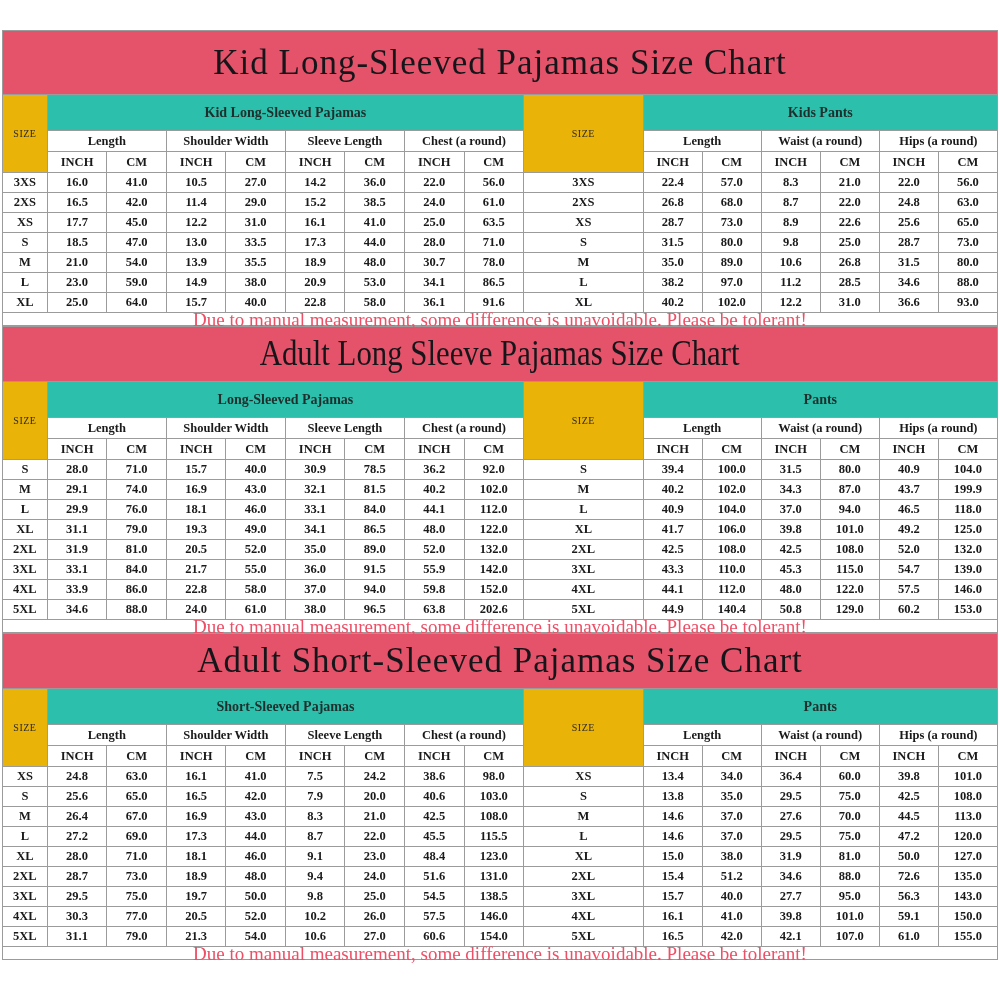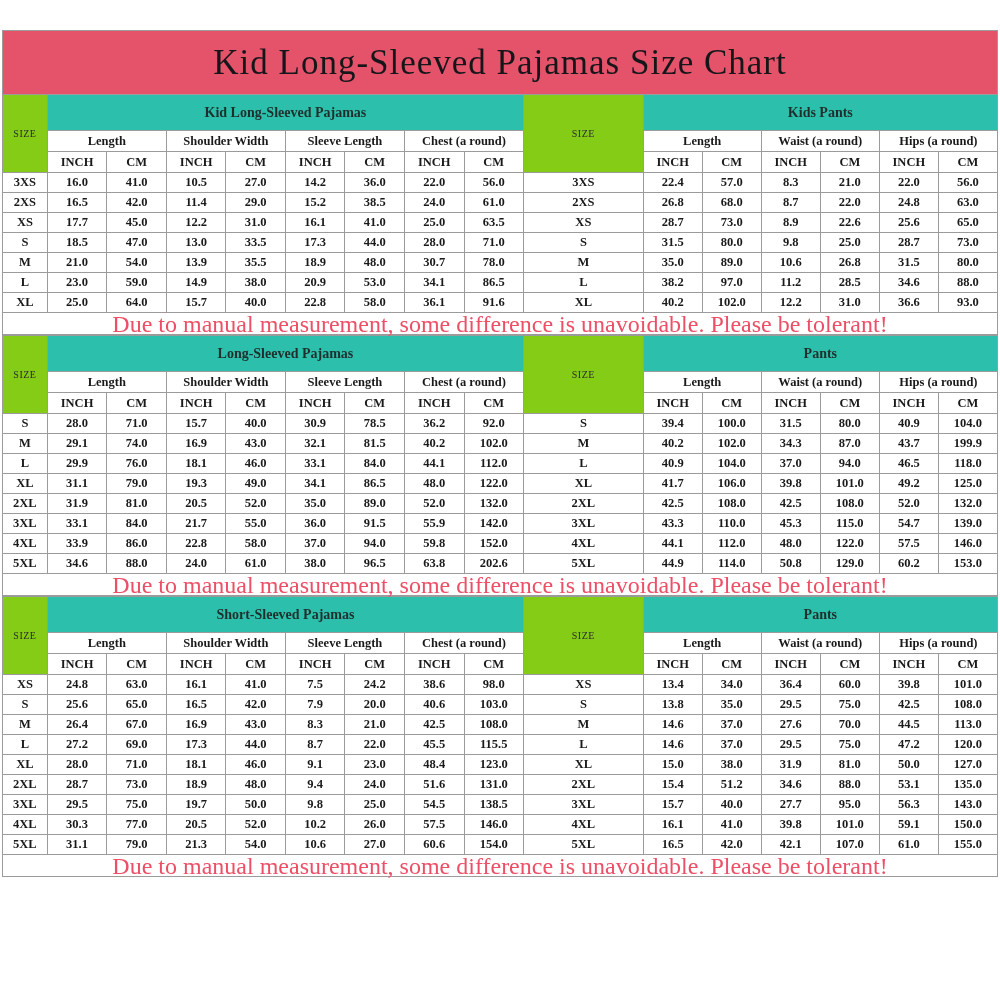--- a/index.html
+++ b/index.html
@@ -30,28 +30,28 @@
   table.chart{
     width:100%;border-collapse:collapse;table-layout:fixed;
   }
   table.chart th,table.chart td{
     border:1px solid var(--border);text-align:center;vertical-align:middle;
     padding:0;overflow:hidden;white-space:nowrap;
   }
   th.teal{
     background:var(--teal);height:36px;font-size:14px;font-weight:700;color:#1f2f2d;
   }
-  th.size-h{font-size:10px;font-weight:400;letter-spacing:0.5px;color:#2a2a2a;background:#84cc16;}
+  th.size-h{font-size:10px;font-weight:400;letter-spacing:0.5px;color:#2a2a2a;background:#eab308;}
   th.group{height:21px;font-size:12.5px;font-weight:700;}
   th.unit{height:21px;font-size:12.5px;font-weight:700;}
   td.c-val,td.c-size{height:20px;font-size:12.5px;font-weight:700;}
   .disclaimer{
-    border:1px solid var(--border);margin-top:-1px;height:23px;
+    border:1px solid var(--border);margin-top:-1px;height:14px;
     display:flex;align-items:center;justify-content:center;
-    color:var(--pink-text);font-size:24px;line-height:1;white-space:nowrap;
+    color:var(--pink-text);font-size:19px;line-height:1;white-space:nowrap;
   }
 </style>
 </head>
 <body>
 
 <div class="page">
   <div id="sections">
   <section class="chart-section">
     <header class="banner">
       <h1 class="banner-title">Kid Long-Sleeved Pajamas Size Chart</h1>
@@ -234,20 +234,23 @@
               <td class="c-val">31.0</td>
               <td class="c-val">36.6</td>
               <td class="c-val">93.0</td>
             </tr>
           </tbody>
     </table>
     <div class="disclaimer">Due to manual measurement, some difference is unavoidable. Please be tolerant!</div>
   </section>
 
   <section class="chart-section">
+    <header class="banner">
+      <h1 class="banner-title">Adult Long Sleeve Pajamas Size Chart</h1>
+    </header>
     <table class="chart">
       <colgroup>
         <col style="width:4.5%">
         <col style="width:5.98%">
             <col style="width:5.98%">
             <col style="width:5.98%">
             <col style="width:5.98%">
         <col style="width:5.98%">
             <col style="width:5.98%">
             <col style="width:5.98%">
@@ -425,32 +428,35 @@
               <td class="c-val">34.6</td>
               <td class="c-val">88.0</td>
               <td class="c-val">24.0</td>
               <td class="c-val">61.0</td>
               <td class="c-val">38.0</td>
               <td class="c-val">96.5</td>
               <td class="c-val">63.8</td>
               <td class="c-val">202.6</td>
               <td class="c-size">5XL</td>
               <td class="c-val">44.9</td>
-              <td class="c-val">114.0</td>
+              <td class="c-val">140.4</td>
               <td class="c-val">50.8</td>
               <td class="c-val">129.0</td>
               <td class="c-val">60.2</td>
               <td class="c-val">153.0</td>
             </tr>
           </tbody>
     </table>
     <div class="disclaimer">Due to manual measurement, some difference is unavoidable. Please be tolerant!</div>
   </section>
 
   <section class="chart-section">
+    <header class="banner">
+      <h1 class="banner-title">Adult Short-Sleeved Pajamas Size Chart</h1>
+    </header>
     <table class="chart">
       <colgroup>
         <col style="width:4.5%">
         <col style="width:5.98%">
             <col style="width:5.98%">
             <col style="width:5.98%">
             <col style="width:5.98%">
         <col style="width:5.98%">
             <col style="width:5.98%">
             <col style="width:5.98%">
@@ -595,21 +601,21 @@
               <td class="c-val">48.0</td>
               <td class="c-val">9.4</td>
               <td class="c-val">24.0</td>
               <td class="c-val">51.6</td>
               <td class="c-val">131.0</td>
               <td class="c-size">2XL</td>
               <td class="c-val">15.4</td>
               <td class="c-val">51.2</td>
               <td class="c-val">34.6</td>
               <td class="c-val">88.0</td>
-              <td class="c-val">53.1</td>
+              <td class="c-val">72.6</td>
               <td class="c-val">135.0</td>
             </tr>
             <tr>
               <td class="c-size">3XL</td>
               <td class="c-val">29.5</td>
               <td class="c-val">75.0</td>
               <td class="c-val">19.7</td>
               <td class="c-val">50.0</td>
               <td class="c-val">9.8</td>
               <td class="c-val">25.0</td>

